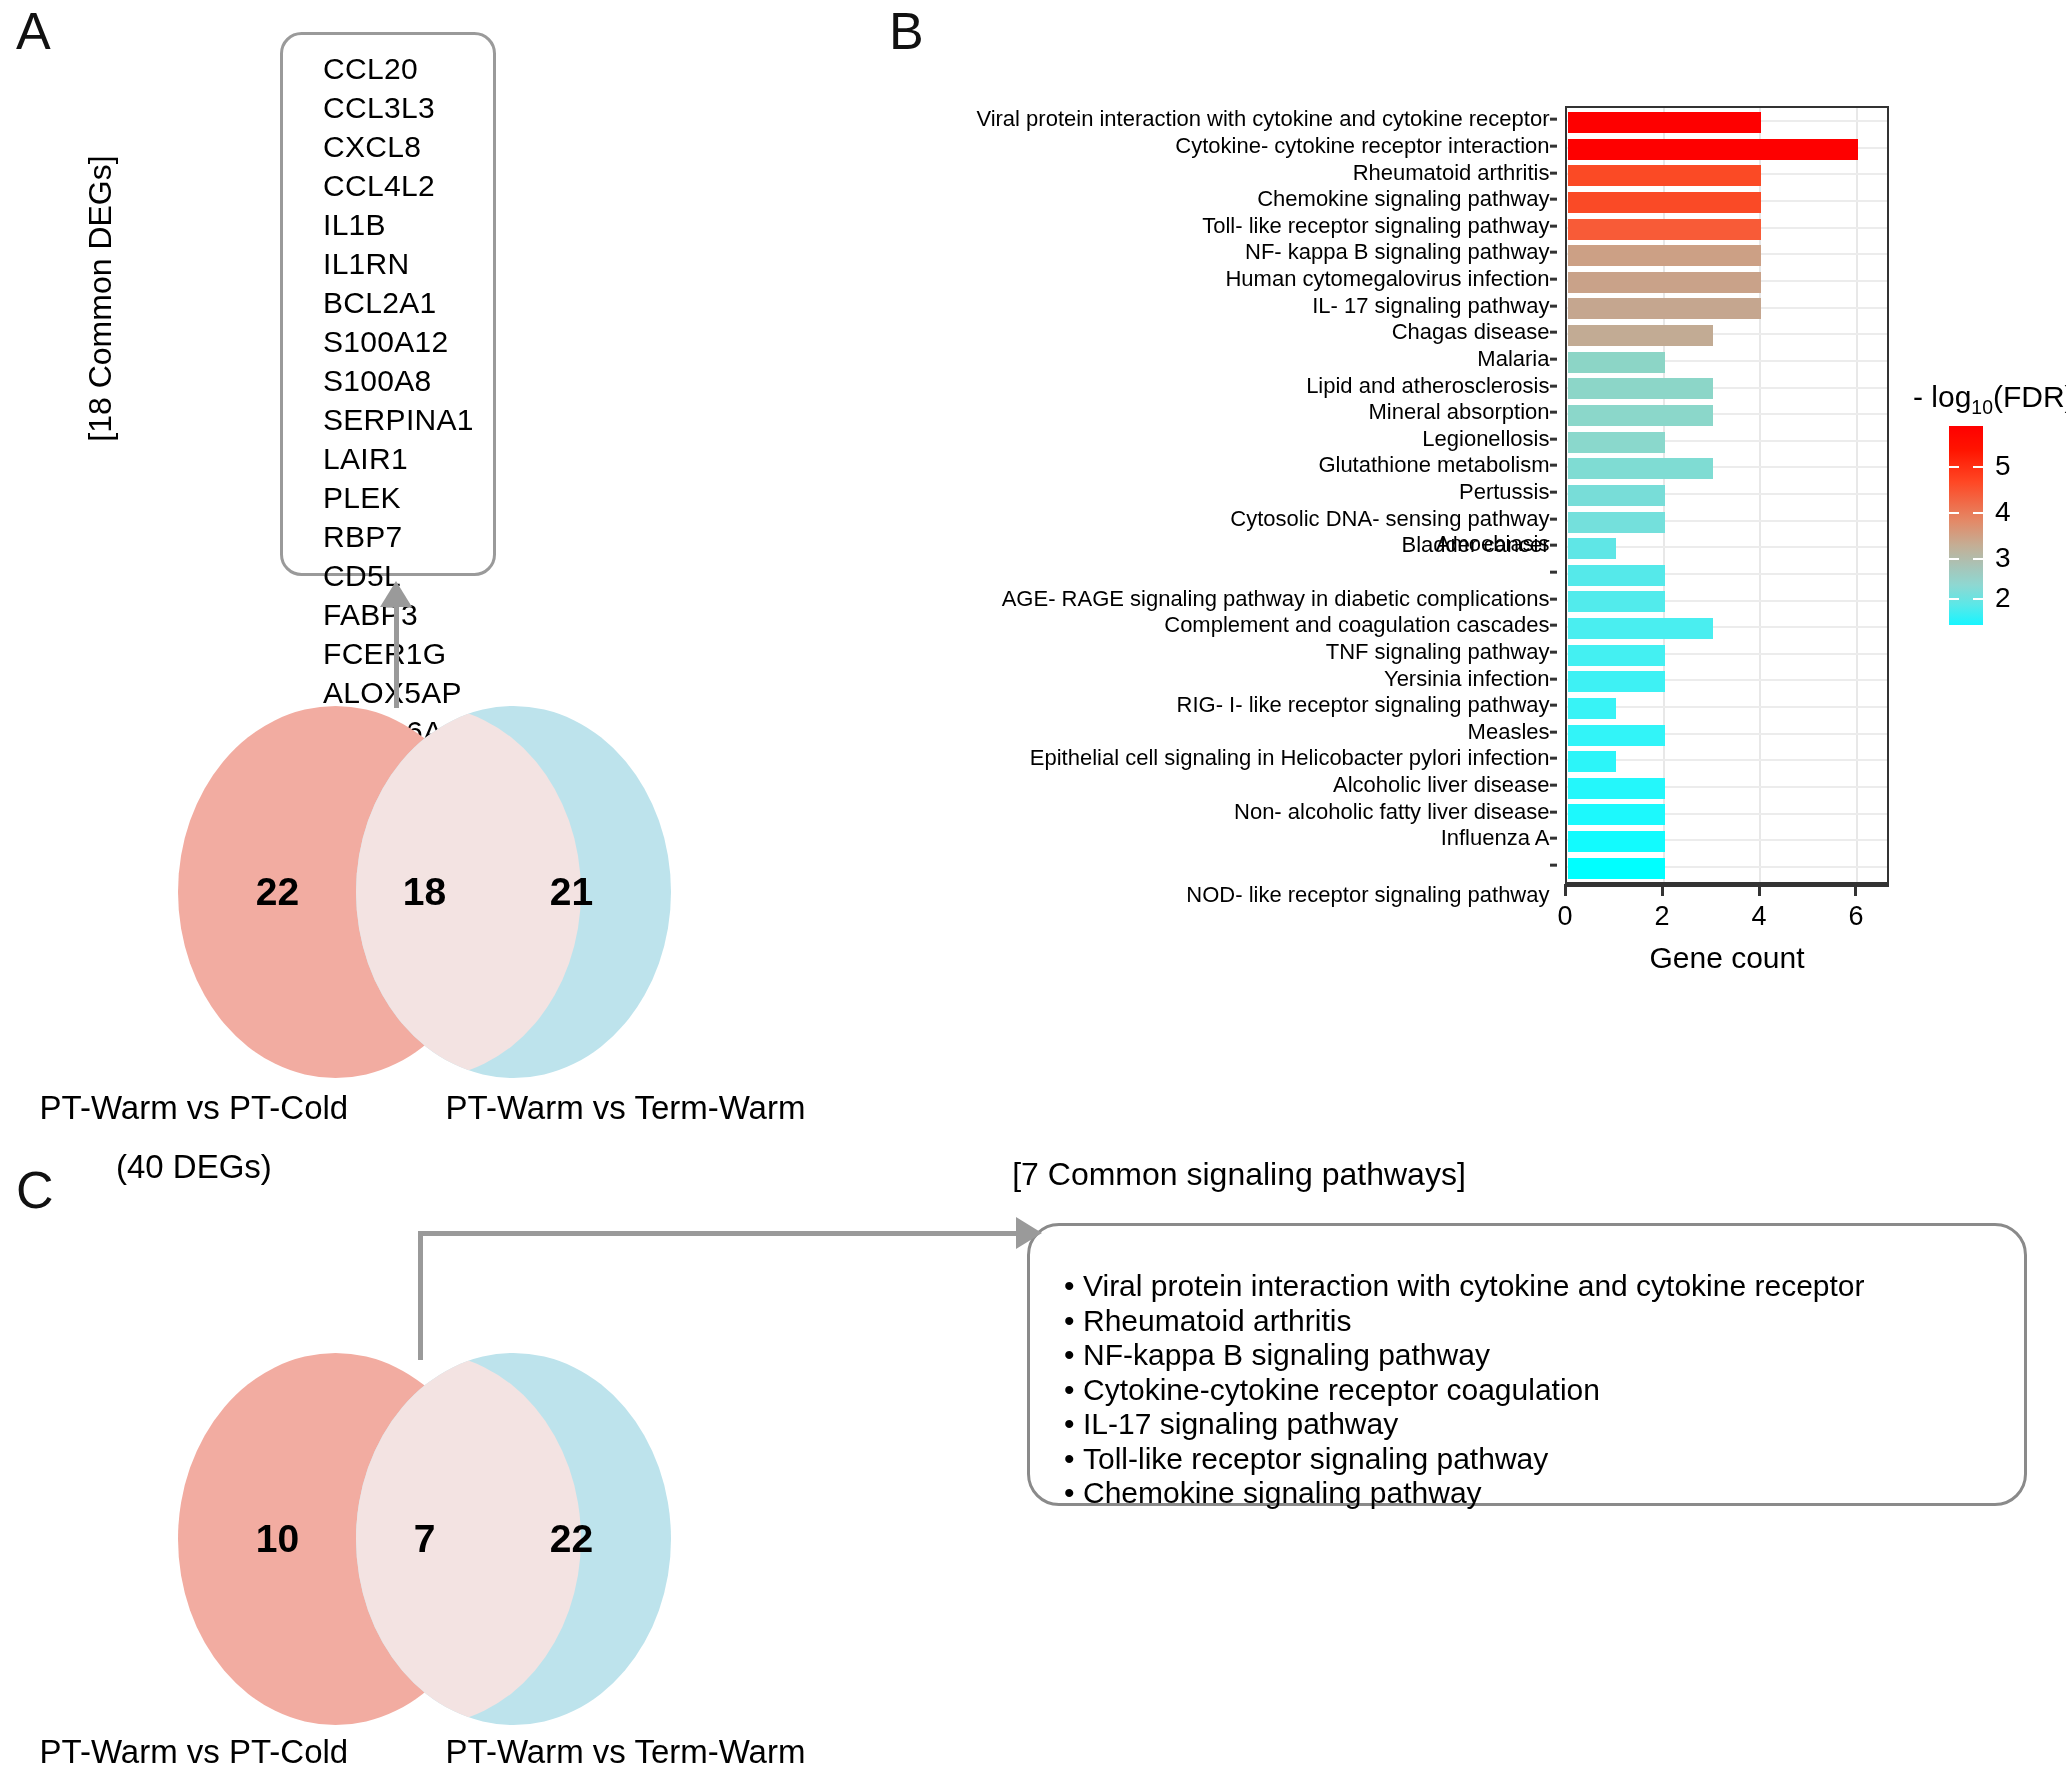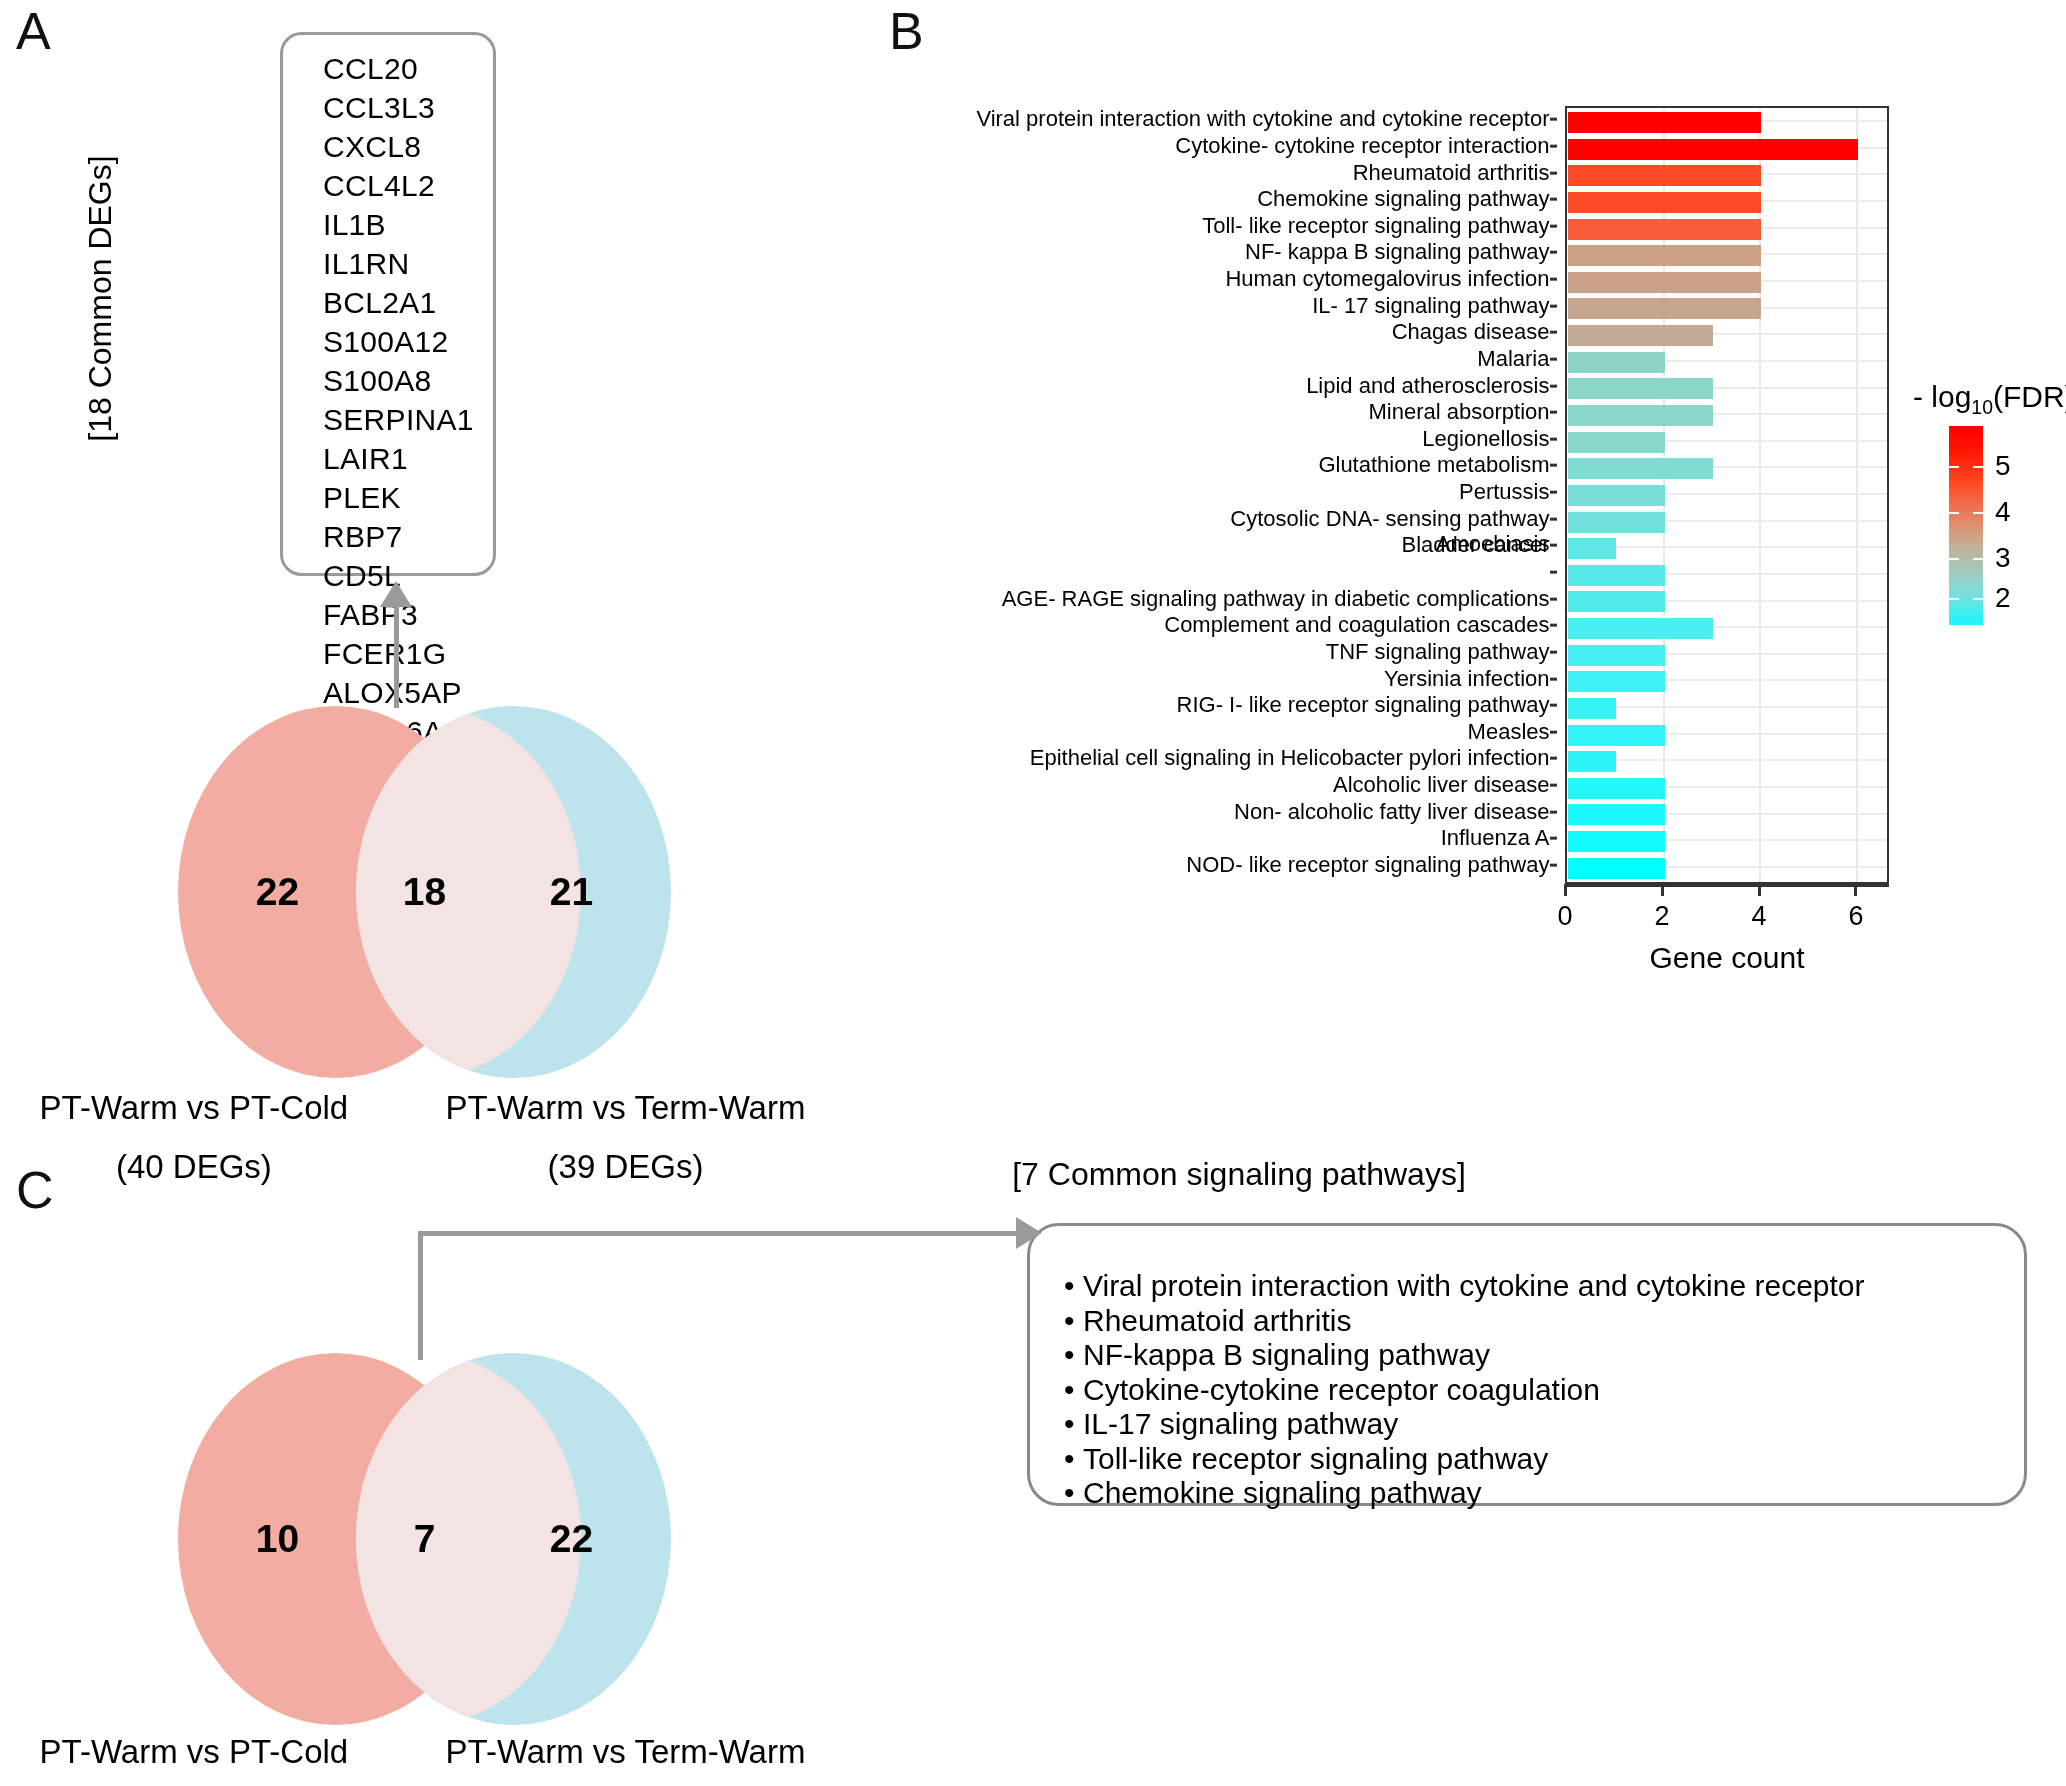--- a/index.html
+++ b/index.html
@@ -133,21 +133,20 @@
     <div class="ell right" style="left:178px;top:0px;width:315px;height:372px;"></div>
     <div class="ell mid" style="left:178px;top:0px;width:315px;height:372px;clip-path:ellipse(157px 186px at 68px 186px);"></div>
     <div class="venn-num" style="left:51px;top:164px;width:97px;">22</div>
     <div class="venn-num" style="left:198px;top:164px;width:97px;">18</div>
     <div class="venn-num" style="left:345px;top:164px;width:97px;">21</div>
   </div>
 
   <div class="venn-cap" style="left:-21.6px;top:1089px;width:431px;">PT-Warm vs PT-Cold</div>
   <div class="venn-sub" style="left:-21.6px;top:1148px;width:431px;">(40 DEGs)</div>
   <div class="venn-cap" style="left:372px;top:1089px;width:507px;">PT-Warm vs Term-Warm</div>
-  <div class="venn-sub" style="left:372px;top:1148px;width:507px;">(39 DEGs)</div>
 </div>
 
 <div id="panelB">
   <div class="panel-letter letter">B</div>
 
   <div class="plot-frame" id="plotFrame">
       <div class="gridv" style="left: 96px;"></div>
       <div class="gridv" style="left: 192px;"></div>
       <div class="gridv" style="left: 289px;"></div>
       <div class="gridh" style="top: 12.2px;"></div>
@@ -230,21 +229,21 @@
       <div class="rowlabel" style="top: 626px;">Measles</div>
       <div class="ticky" style="top: 626px;"></div>
       <div class="rowlabel" style="top: 652px;">Epithelial cell signaling in Helicobacter pylori infection</div>
       <div class="ticky" style="top: 652px;"></div>
       <div class="rowlabel" style="top: 679px;">Alcoholic liver disease</div>
       <div class="ticky" style="top: 679px;"></div>
       <div class="rowlabel" style="top: 706px;">Non- alcoholic fatty liver disease</div>
       <div class="ticky" style="top: 706px;"></div>
       <div class="rowlabel" style="top: 732px;">Influenza A</div>
       <div class="ticky" style="top: 732px;"></div>
-      <div class="rowlabel" style="top: 759px;">NOD- like receptor signaling pathway</div>
+      <div class="rowlabel" style="top: 789px;">NOD- like receptor signaling pathway</div>
       <div class="ticky" style="top: 759px;"></div>
     </div>
   <div id="barsLayer" style="position:absolute;left:695px;top:109px;width:319px;height:772px;">
       <div class="bar" style="left: 0px; top: 3.1px; width: 193px; background: rgb(254, 0, 0);"></div>
       <div class="bar" style="left: 0px; top: 30px; width: 290px; background: rgb(254, 0, 0);"></div>
       <div class="bar" style="left: 0px; top: 56px; width: 193px; background: rgb(251, 74, 37);"></div>
       <div class="bar" style="left: 0px; top: 83px; width: 193px; background: rgb(250, 74, 38);"></div>
       <div class="bar" style="left: 0px; top: 110px; width: 193px; background: rgb(248, 91, 55);"></div>
       <div class="bar" style="left: 0px; top: 136px; width: 193px; background: rgb(204, 160, 133);"></div>
       <div class="bar" style="left: 0px; top: 163px; width: 193px; background: rgb(201, 162, 137);"></div>

